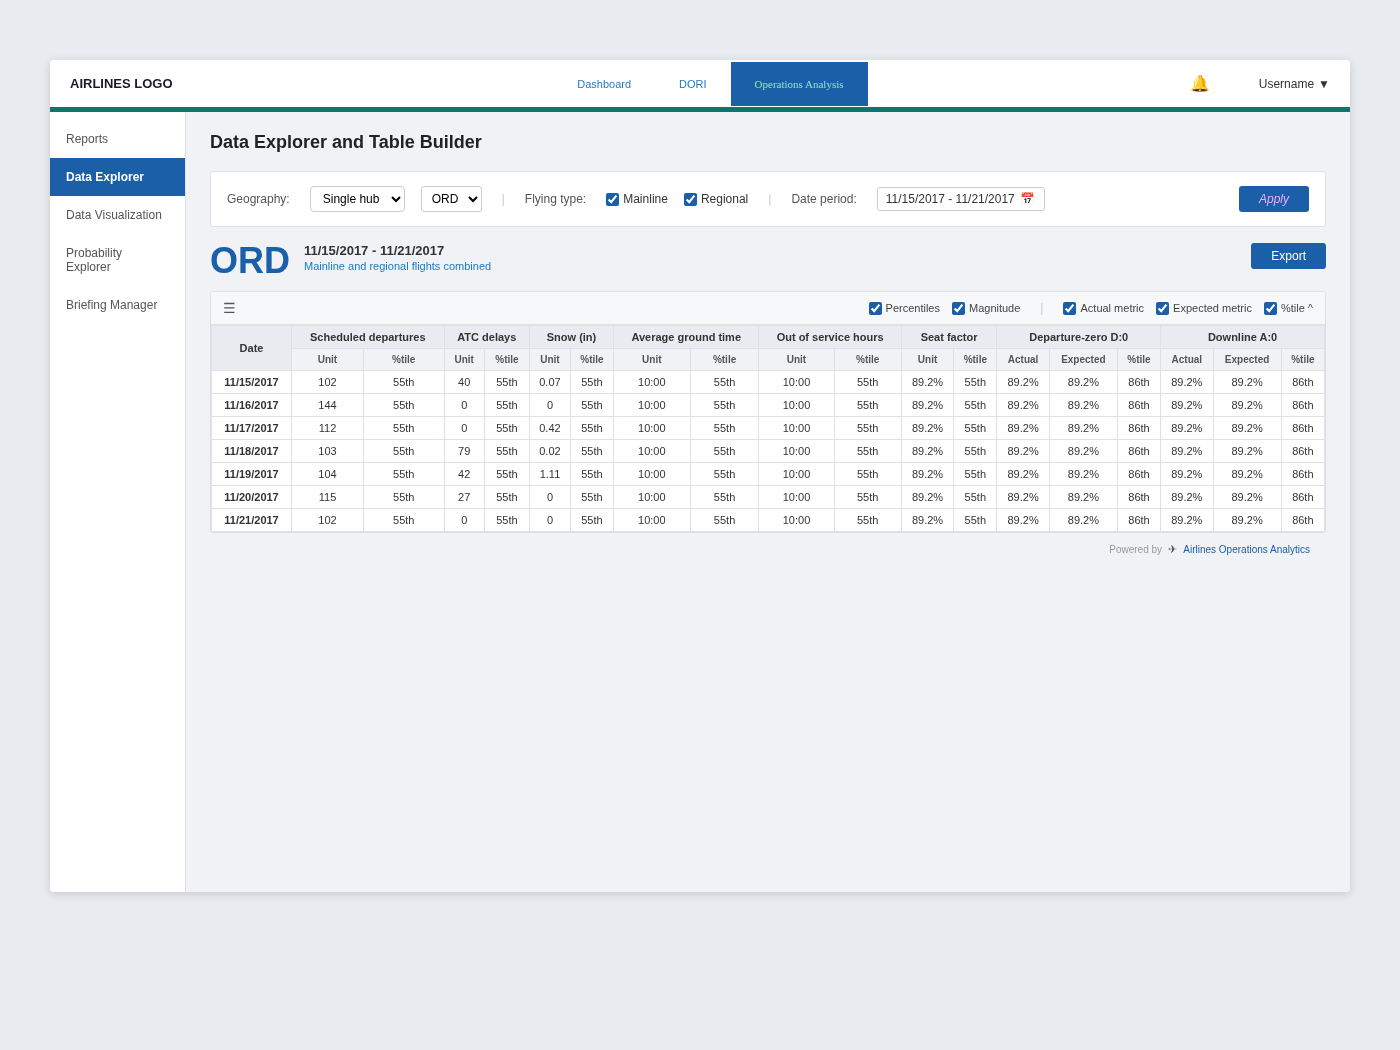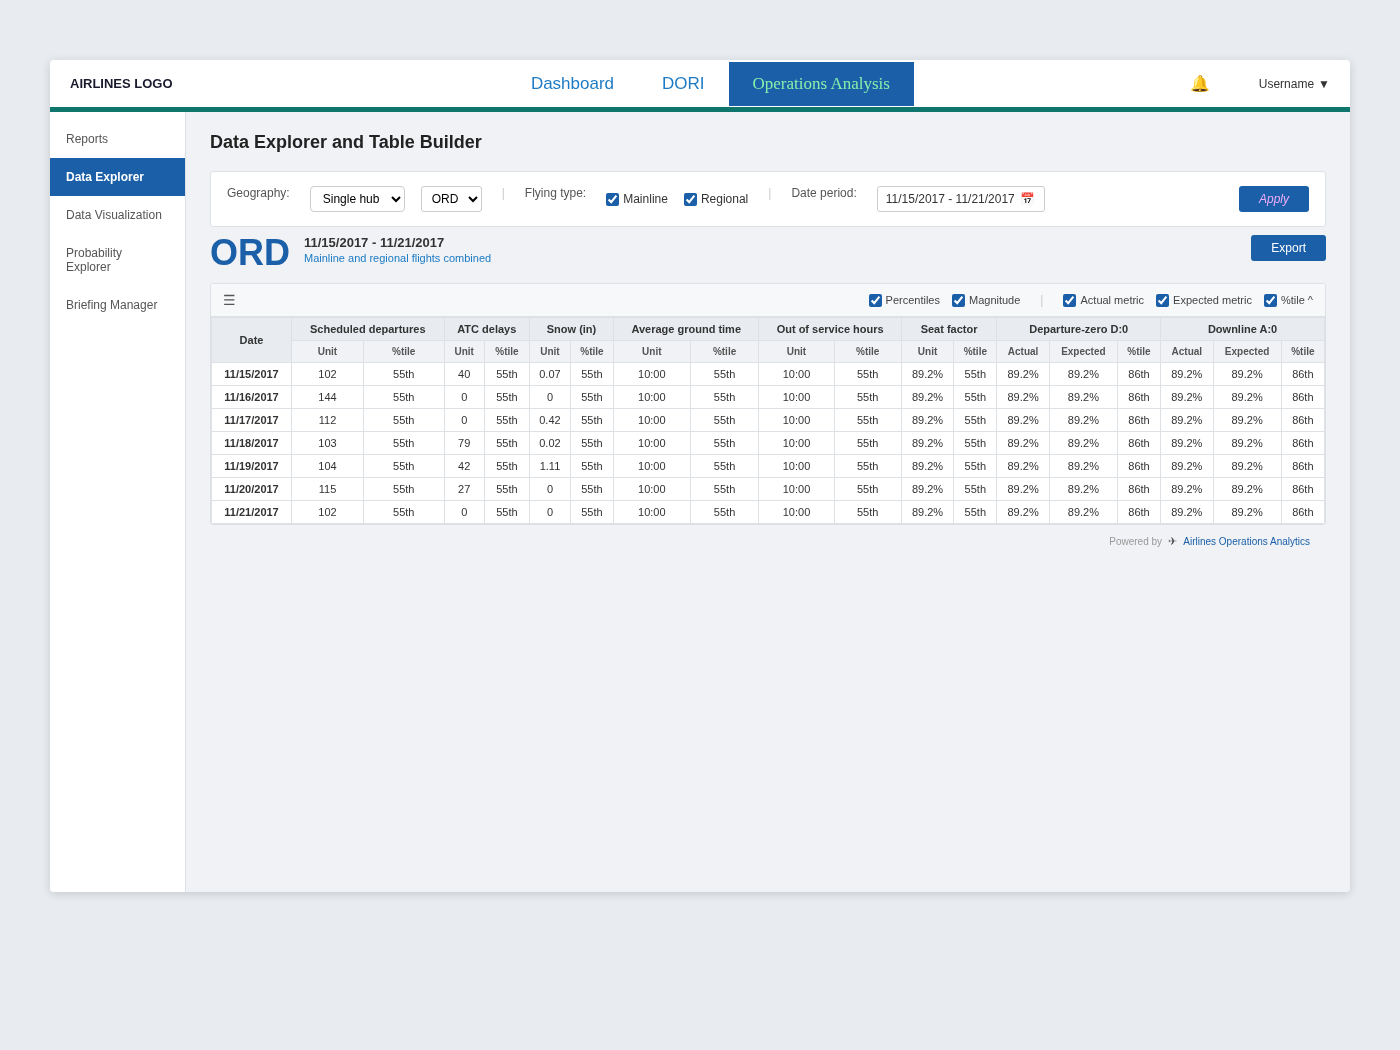--- a/index.html
+++ b/index.html
@@ -38,21 +38,21 @@
       gap: 0;
       flex: 1;
       justify-content: center;
       align-items: center;
     }
     .nav-link {
       padding: 0 24px;
       height: 44px;
       display: flex;
       align-items: center;
-      font-size: 17px;
+      font-size: 11px;
       color: #1e7bc4;
       cursor: pointer;
       text-decoration: none;
     }
     .nav-link.active {
       background: #1a5fa8;
       color: #86efac;
       font-family: Liberation Serif, serif;
     }
     .nav-right {
@@ -109,22 +109,23 @@
       color: #222;
       margin-bottom: 18px;
     }
     
     .filters-card {
       background: #fff;
       border: 1px solid #dde1e6;
       border-radius: 3px;
       padding: 14px 16px;
       display: flex;
+      align-items: center;
       gap: 16px;
-      margin-bottom: 8px;
+      margin-bottom: 16px;
     }
     .filter-label {
       font-size: 12px;
       color: #555;
       margin-right: 4px;
     }
     .filter-select {
       border: 1px solid #ccc;
       border-radius: 4px;
       padding: 4px 8px;

